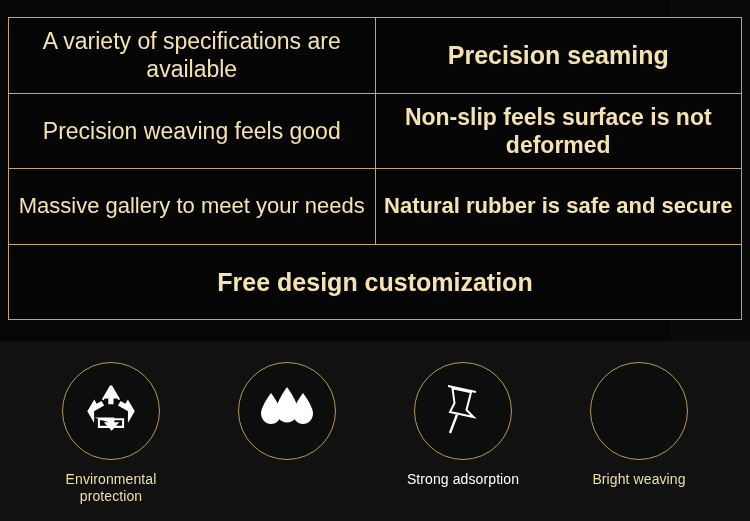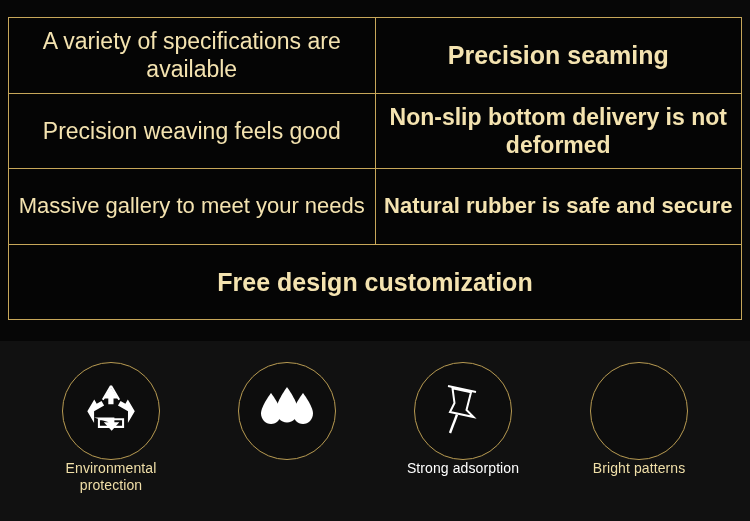--- a/index.html
+++ b/index.html
@@ -83,21 +83,21 @@
     height: 98px;
     border-radius: 50%;
     border: 1px solid #b89b52;
     background: #0d0d0d;
     display: flex;
     align-items: center;
     justify-content: center;
     box-sizing: border-box;
   }
   .icon-label {
-    margin-top: 0;
+    margin-top: 11px;
     color: #e9dcae;
     font-size: 14px;
     text-align: center;
     line-height: 1.2;
     letter-spacing: .1px;
   }
   .icon-label.white { color: #ffffff; }
   .icon-label.gold { color: #f0dfa8; }
   .wheel {
     width: 84px;
@@ -125,21 +125,21 @@
       <div class="tcell size-lg">
         <span class="cell-text">Precision seaming</span>
       </div>
     </div>
 
     <div class="trow">
       <div class="tcell size-md">
         <span class="cell-text">Precision weaving feels good</span>
       </div>
       <div class="tcell size-md">
-        <span class="cell-text">Non-slip bottom delivery is not deformed</span>
+        <span class="cell-text">Non-slip feels surface is not deformed</span>
       </div>
     </div>
 
     <div class="trow">
       <div class="tcell size-sm">
         <span class="cell-text">Massive gallery to meet your needs</span>
       </div>
       <div class="tcell size-sm">
         <span class="cell-text">Natural rubber is safe and secure</span>
       </div>
@@ -195,18 +195,18 @@
       </div>
       <div class="icon-label white">Strong adsorption</div>
     </div>
 
     <div class="icon-item">
       <div class="icon-circle">
         <span>
           <span class="wheel"></span>
         </span>
       </div>
-      <div class="icon-label gold">Bright patterns</div>
+      <div class="icon-label gold">Bright weaving</div>
     </div>
 
   </div>
 
 </div>
 
 </body></html>

